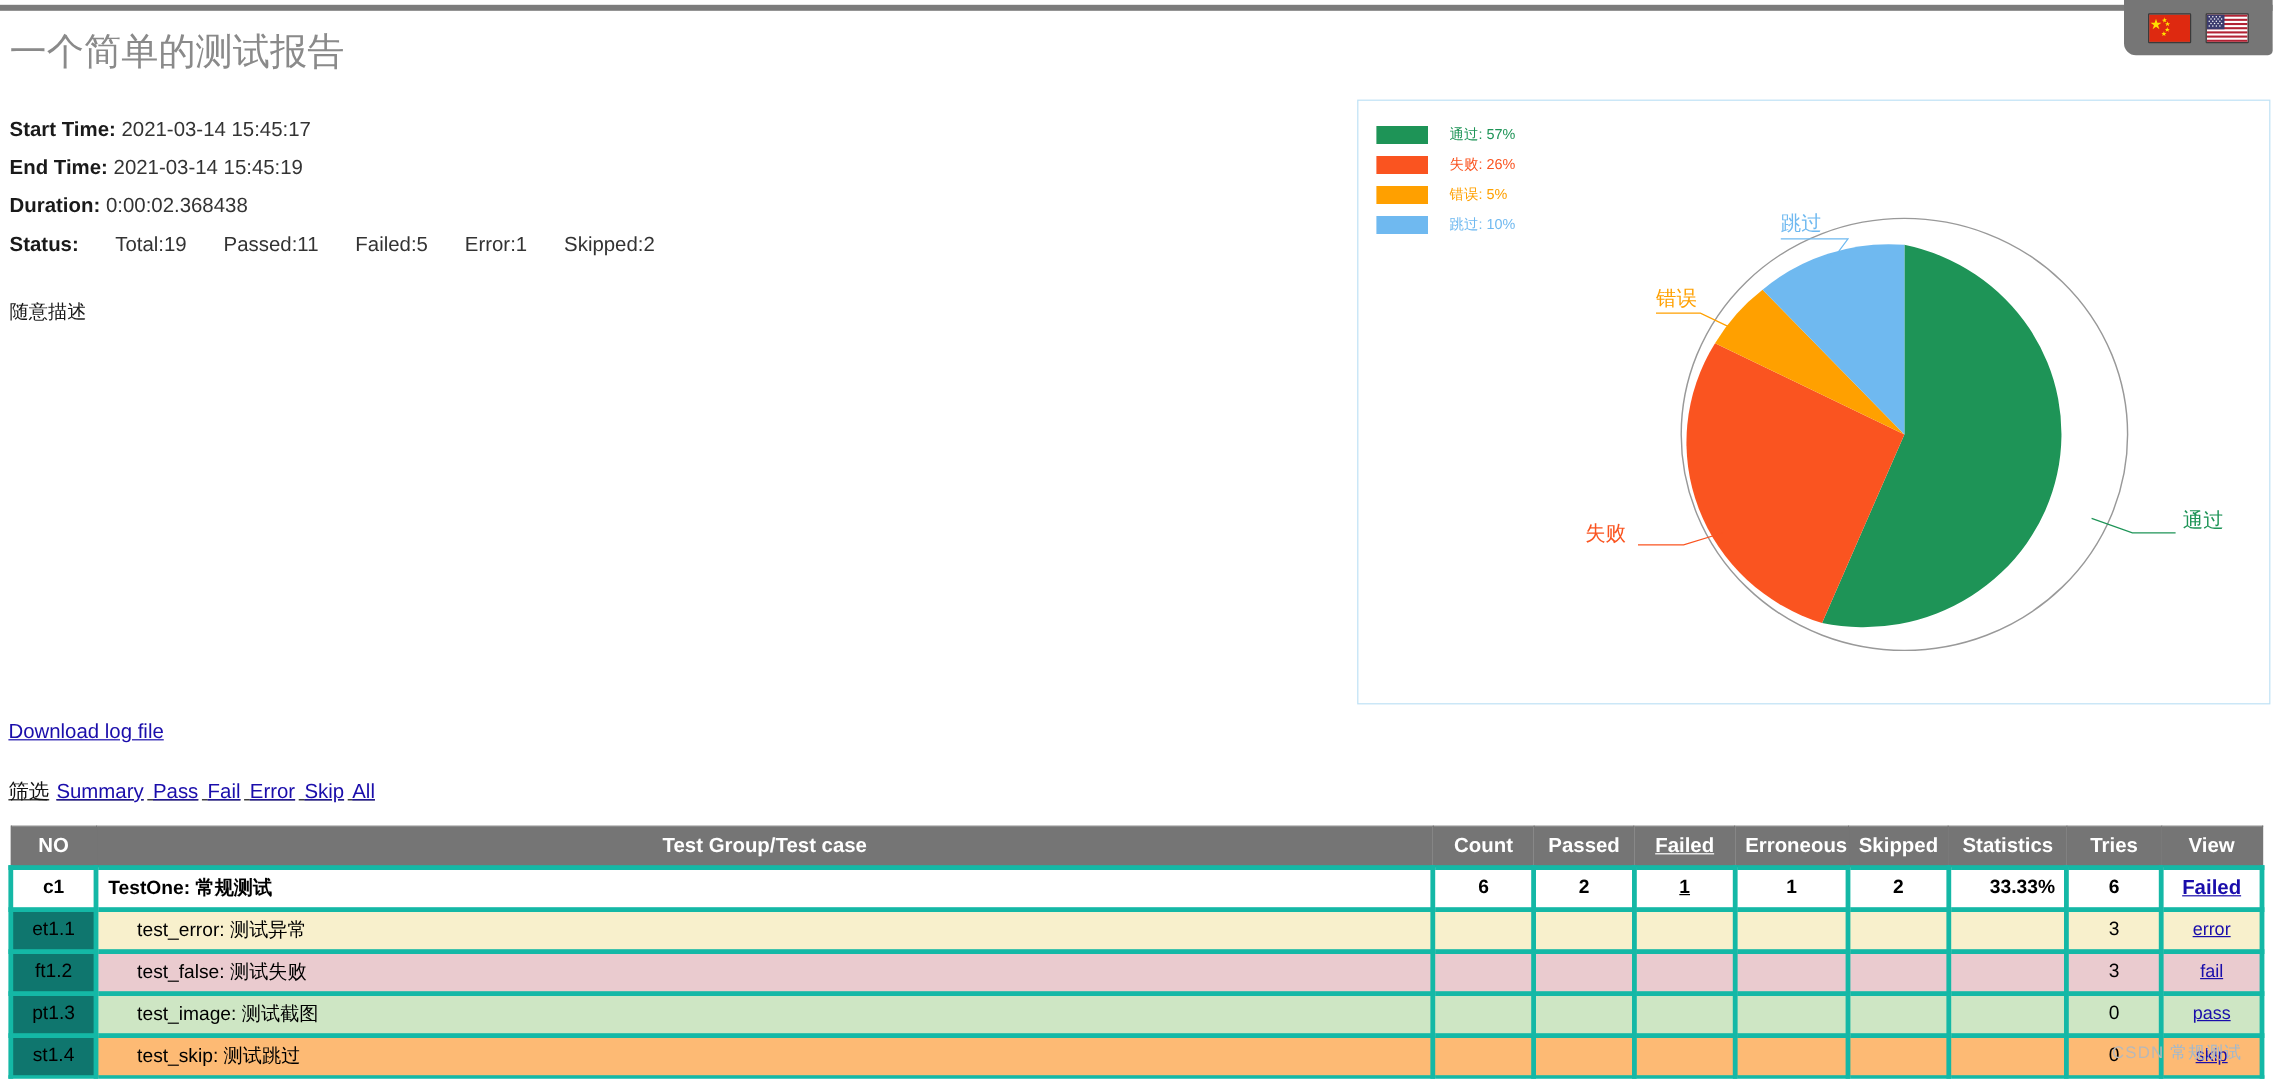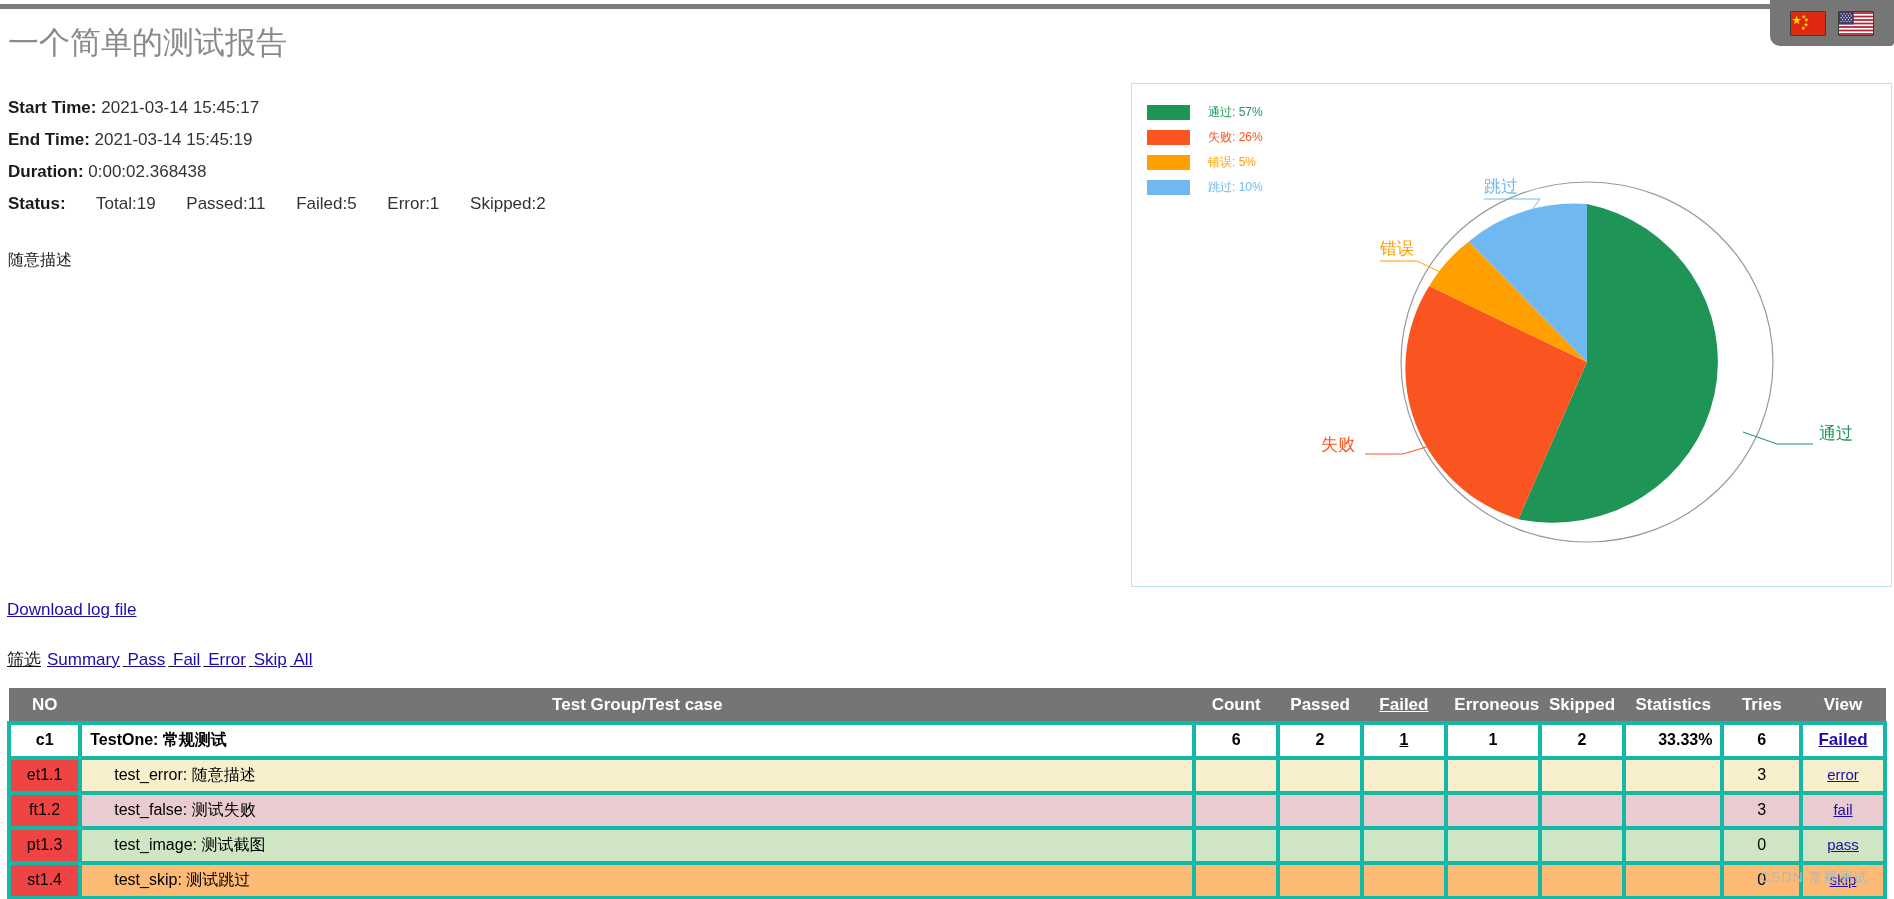--- a/index.html
+++ b/index.html
@@ -181,21 +181,21 @@
 
   td.cell-pass  { background: #cee6c4; }
   td.cell-fail  { background: #eacbcf; }
   td.cell-error { background: #f8f0cc; }
   td.cell-skip  { background: #cbe3f2; }
 
   tr.row-error td { background: #f8f0cc; }
   tr.row-fail  td { background: #eacbcf; }
   tr.row-pass  td { background: #cee6c4; }
   tr.row-skip  td { background: #fdba74; }
-  tr.case-row td.c-no { background: #ef4444; text-align: center; }
+  tr.case-row td.c-no { background: #0f766e; text-align: center; }
   tr.case-row td.c-name { padding-left: 32px; }
   tr.case-row td.c-view a { font-size: 15px; }
 
   
   .watermark {
     position: absolute;
     left: 1760px; top: 869px;
     font-size: 14px;
     color: #b8b8b8;
     letter-spacing: 1px;
@@ -375,21 +375,21 @@
           <td class="c-passed cell-pass">2</td>
           <td class="c-failed cell-fail">1</td>
           <td class="c-error cell-error">1</td>
           <td class="c-skipped cell-skip">2</td>
           <td class="c-stat">33.33%</td>
           <td class="c-tries">6</td>
           <td class="c-view"><a class="blue-link" style="font-weight: bold;">Failed</a></td>
         </tr>
         <tr class="case-row row-error">
           <td class="c-no">et1.1</td>
-          <td class="c-name">test_error: 随意描述</td>
+          <td class="c-name">test_error: 测试异常</td>
           <td class="c-count"></td>
           <td class="c-passed"></td>
           <td class="c-failed"></td>
           <td class="c-error"></td>
           <td class="c-skipped"></td>
           <td class="c-stat"></td>
           <td class="c-tries">3</td>
           <td class="c-view"><a class="blue-link">error</a></td>
         </tr>
         <tr class="case-row row-fail">

